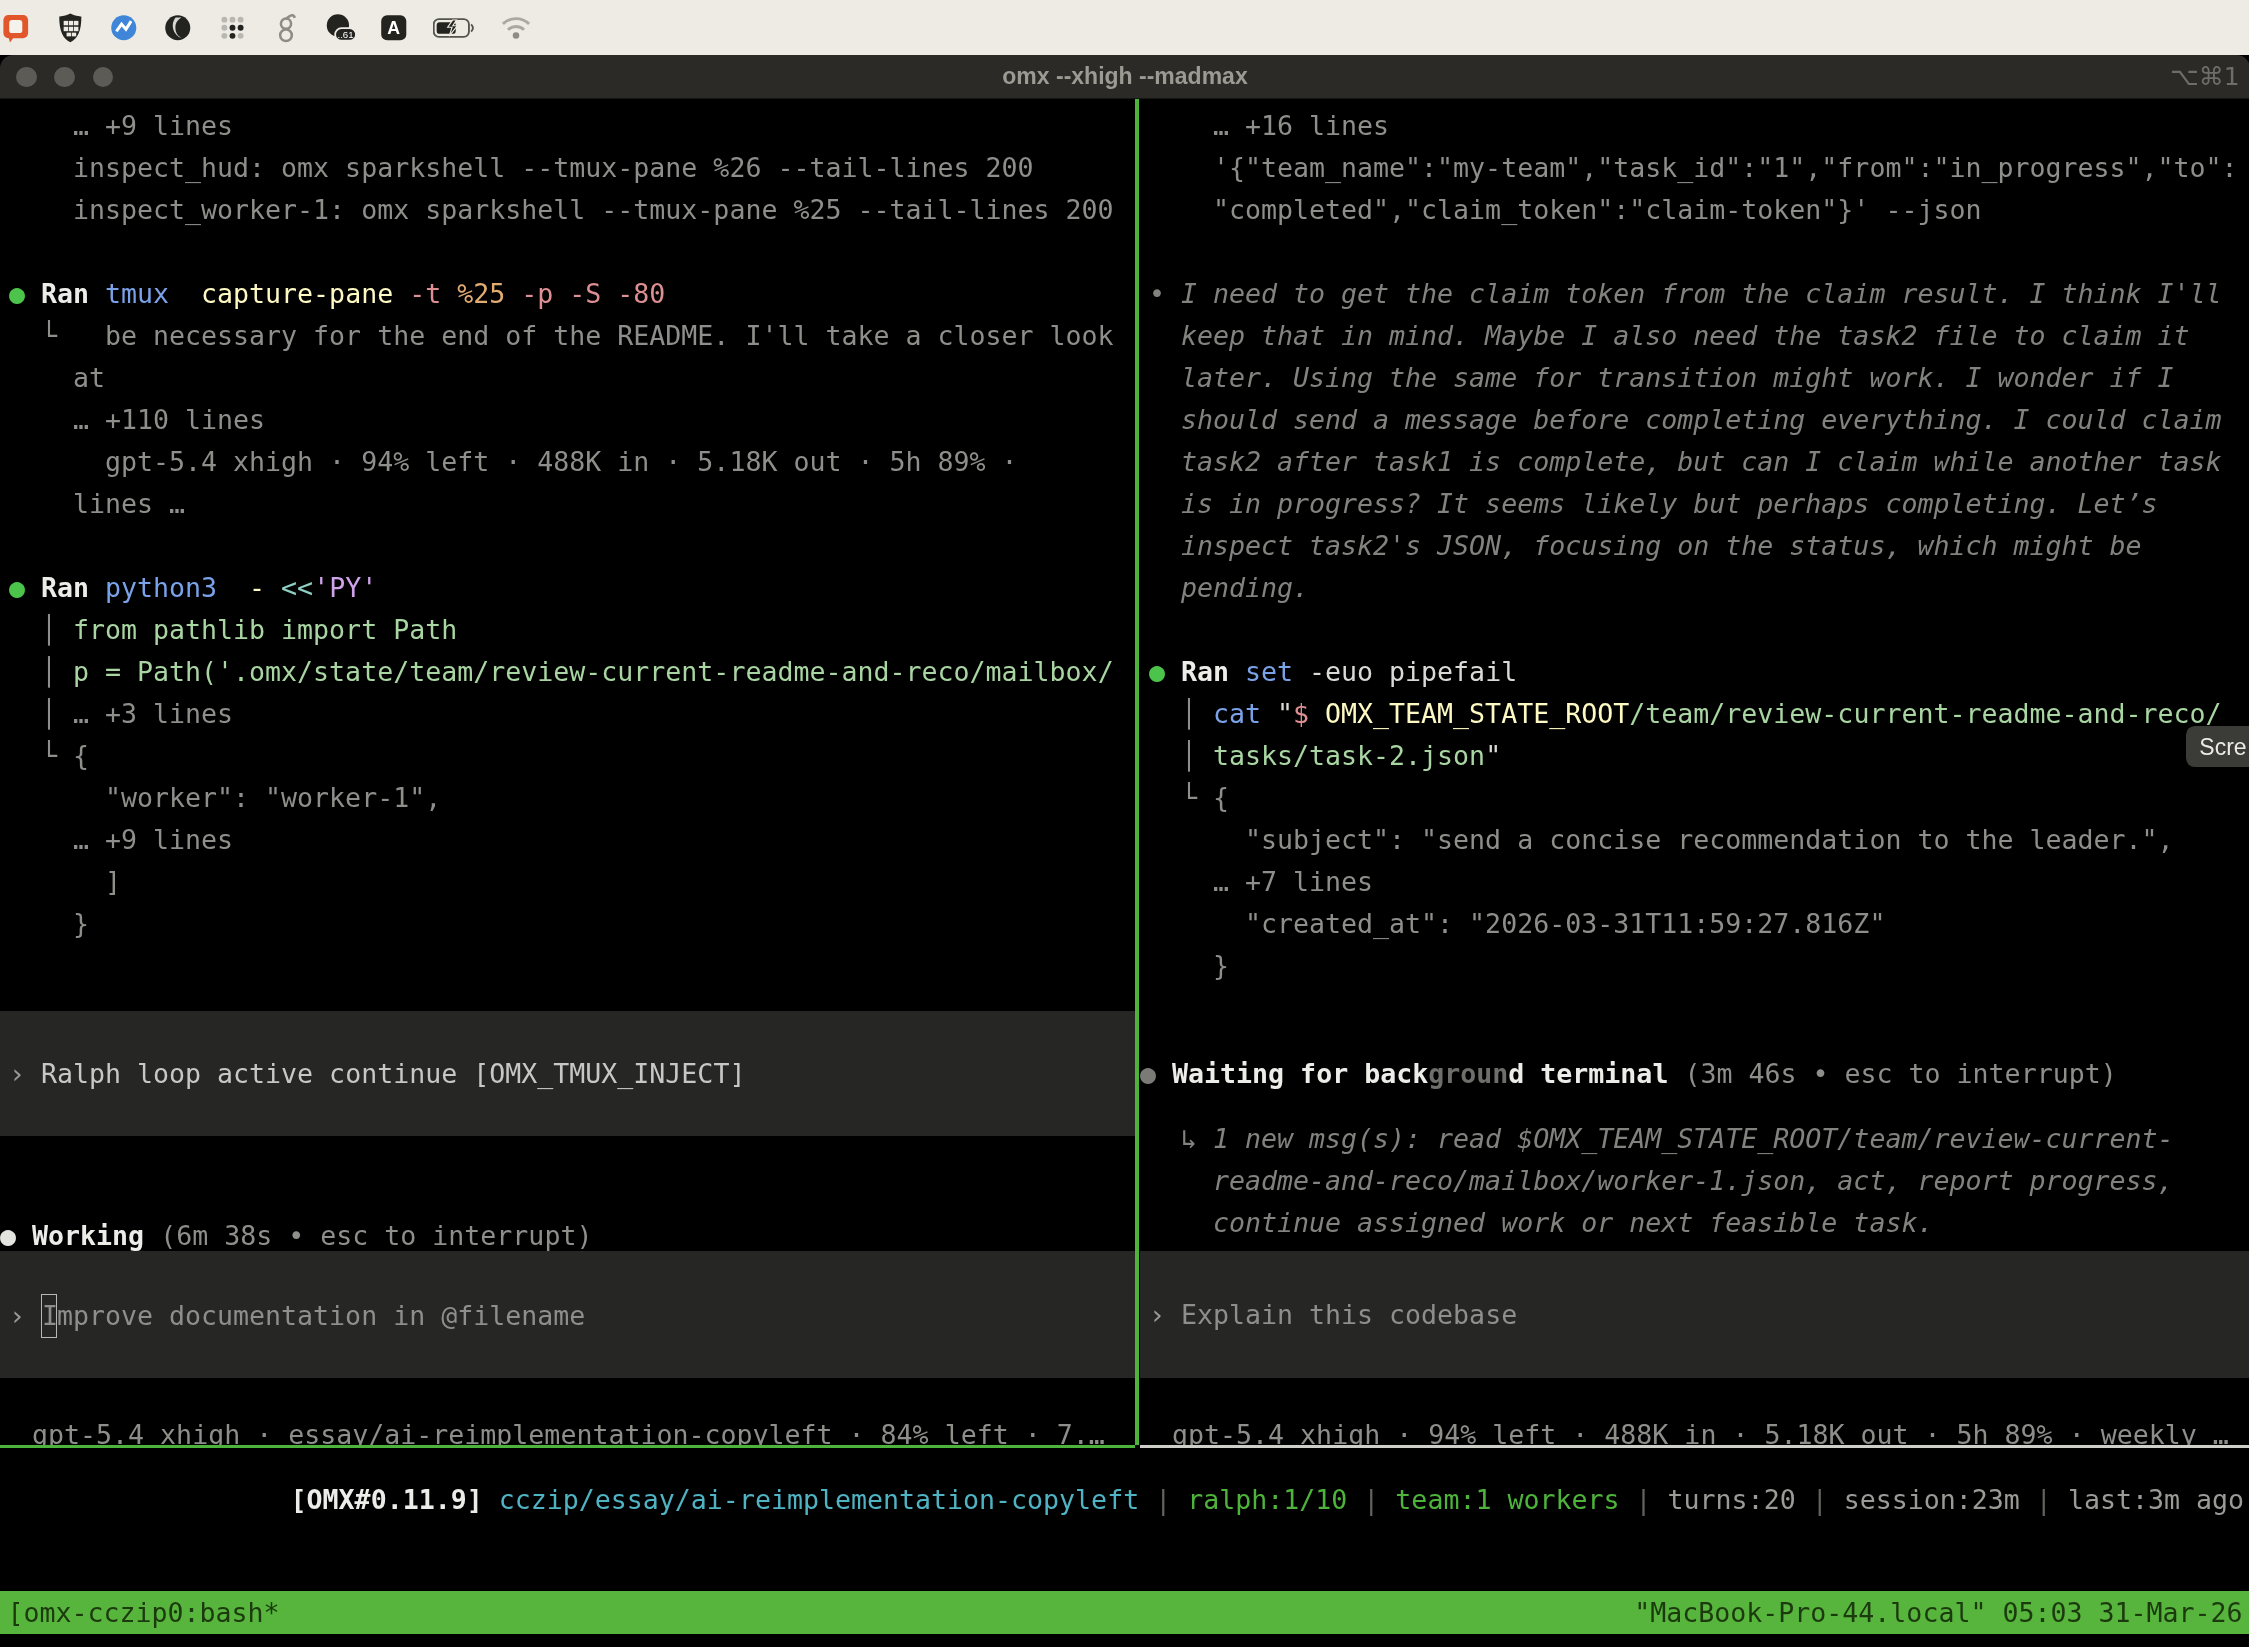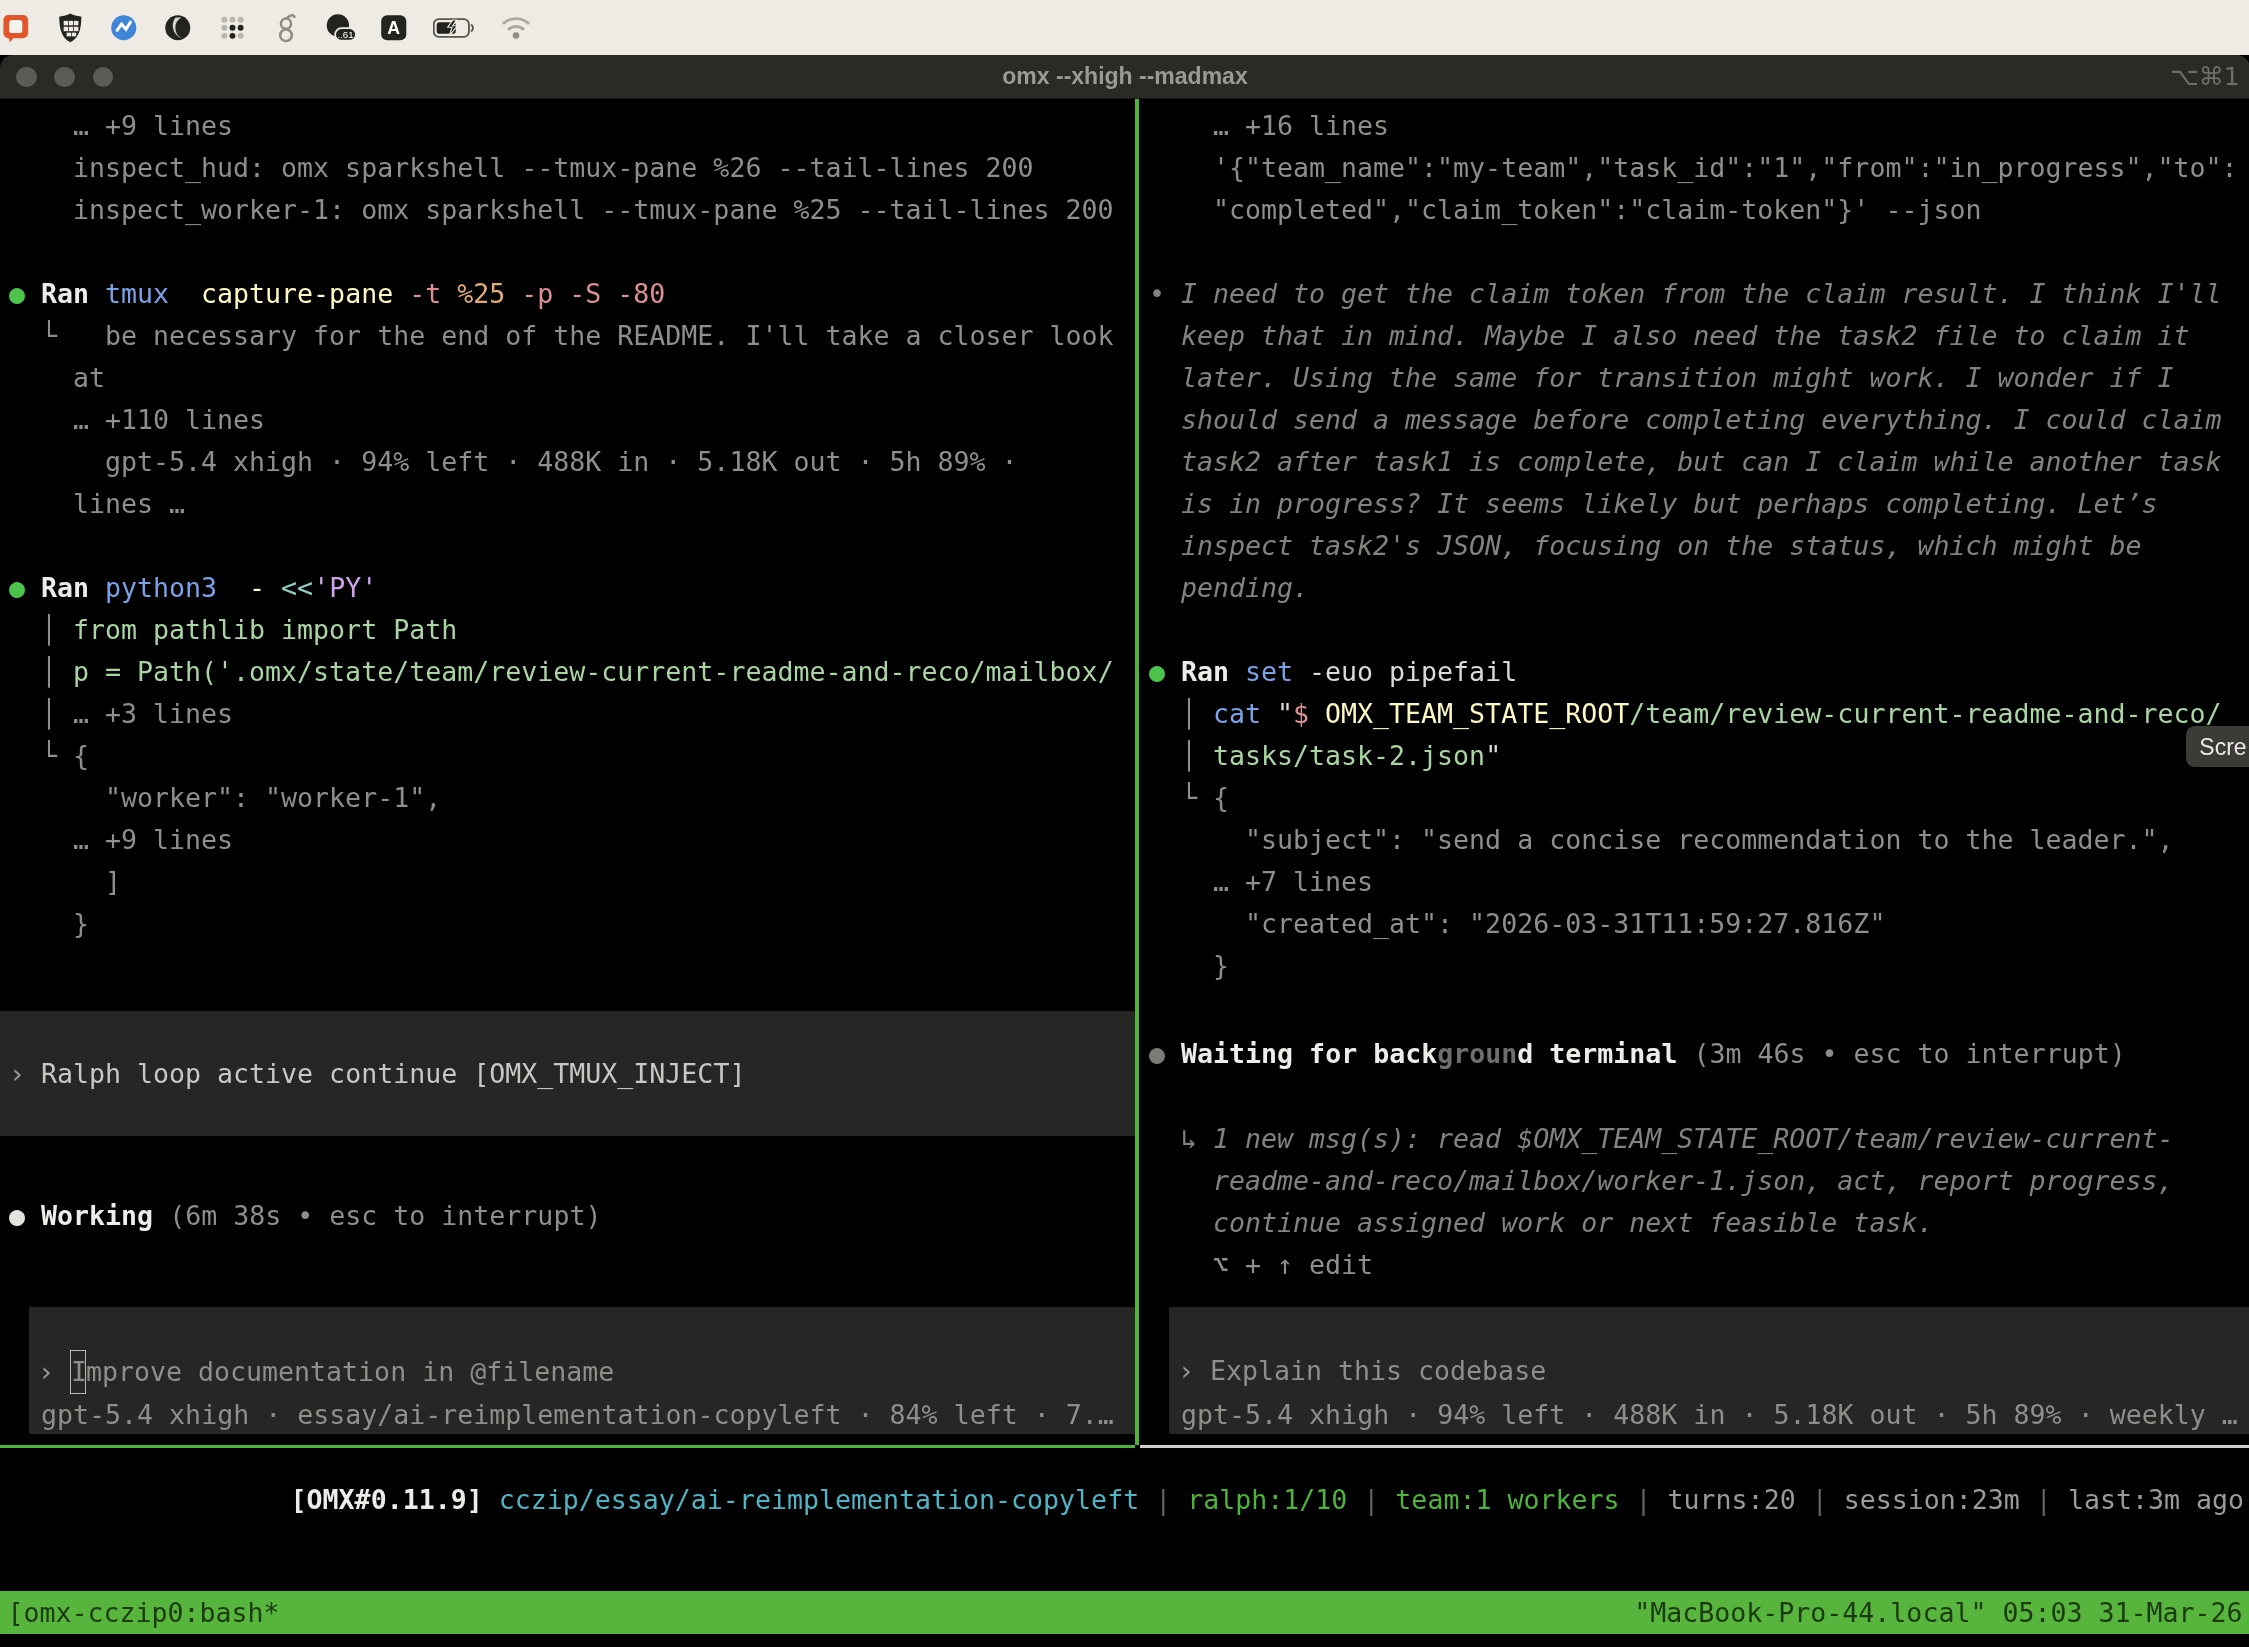--- a/index.html
+++ b/index.html
@@ -24,22 +24,22 @@
   
   #term{position:absolute;left:0;top:44px;width:2250px;height:1549px;background:#000;font-family:"DejaVu Sans Mono",monospace;font-size:26.6px;line-height:42px;}
   .tl{white-space:pre;height:42px;}
   .pane{position:absolute;top:0;height:1346px;overflow:hidden;background:#000;}
   #pane-left{left:0;width:1135px;}
   #pane-right{left:1140px;width:1110px;}
   #divider{position:absolute;left:1135px;top:0;width:4.4px;height:1346px;background:#4db33a;}
   .scroll{position:absolute;left:0;top:5.9px;width:100%;padding-left:8.9px;box-sizing:border-box;}
   .band{position:absolute;left:0;width:100%;height:125px;background:#262624;display:flex;align-items:center;padding-left:8.9px;box-sizing:border-box;}
   #band-ralph{top:912px;}
-  .band-prompt{top:1208px;height:127px;margin-left:29px;}
-  .row{position:absolute;left:0;width:100%;padding-left:9px;box-sizing:border-box;white-space:pre;}
+  .band-prompt{top:1152px;height:127px;}
+  .row{position:absolute;left:0;width:100%;padding-left:0;box-sizing:border-box;white-space:pre;margin-top:20px;}
   #row-working{top:1096px;}
   #row-waiting{top:934px;}
   #msg-block{position:absolute;left:0;top:1019px;width:100%;padding-left:8.9px;box-sizing:border-box;}
   .row-status{top:1295px;}
   .hline{position:absolute;top:1346px;height:3px;}
   #hline-left{left:0;width:1135px;background:#4db33a;}
   #hline-right{left:1140px;width:1110px;background:#cfcfc9;}
   #omx-line{position:absolute;left:0;top:1380px;width:2244px;padding-left:4px;box-sizing:border-box;white-space:pre;text-align:right;}
   #tmuxbar{position:absolute;left:0;top:1492px;width:2250px;height:43px;background:#57b43c;color:#1b3a0e;display:flex;justify-content:space-between;align-items:center;padding:0 7.4px;box-sizing:border-box;white-space:pre;}
   #tooltip{position:absolute;left:2186px;top:627px;height:41px;background:#3b3b38;border-radius:8.9px;color:#eceae8;font-family:"Liberation Sans","DejaVu Sans",sans-serif;font-size:23px;display:flex;align-items:center;padding:0 13.3px;}

